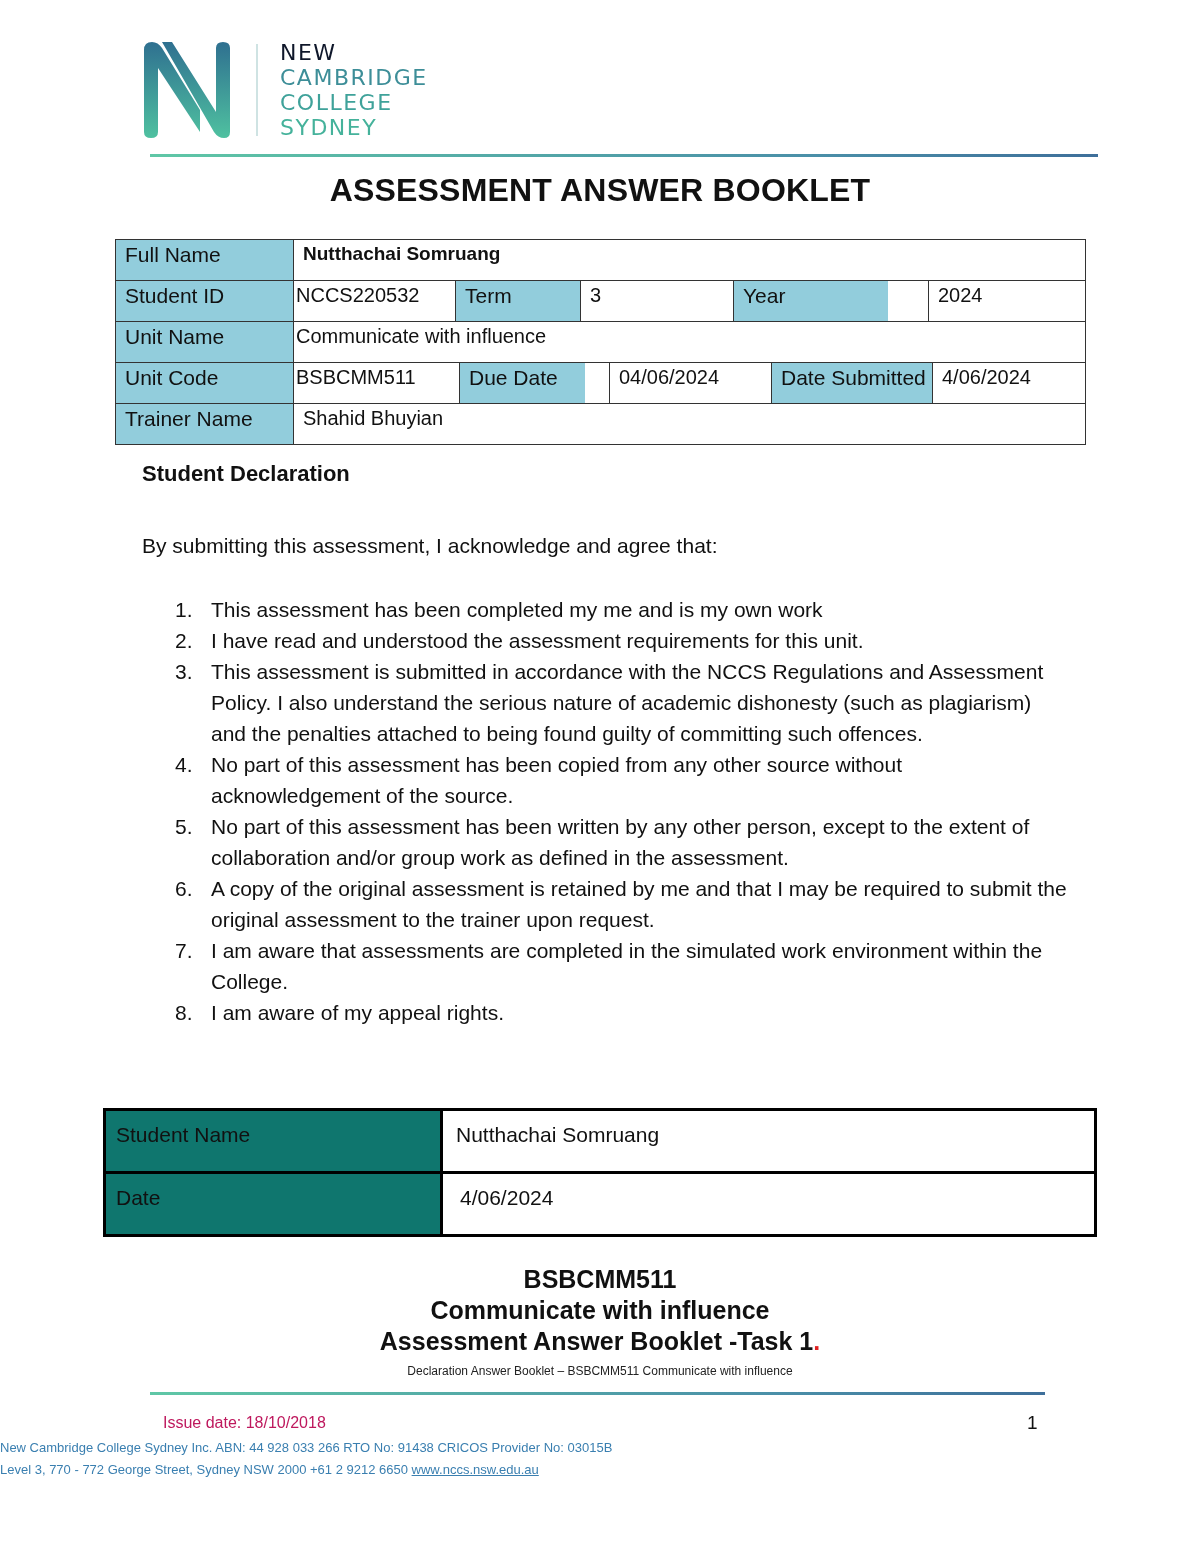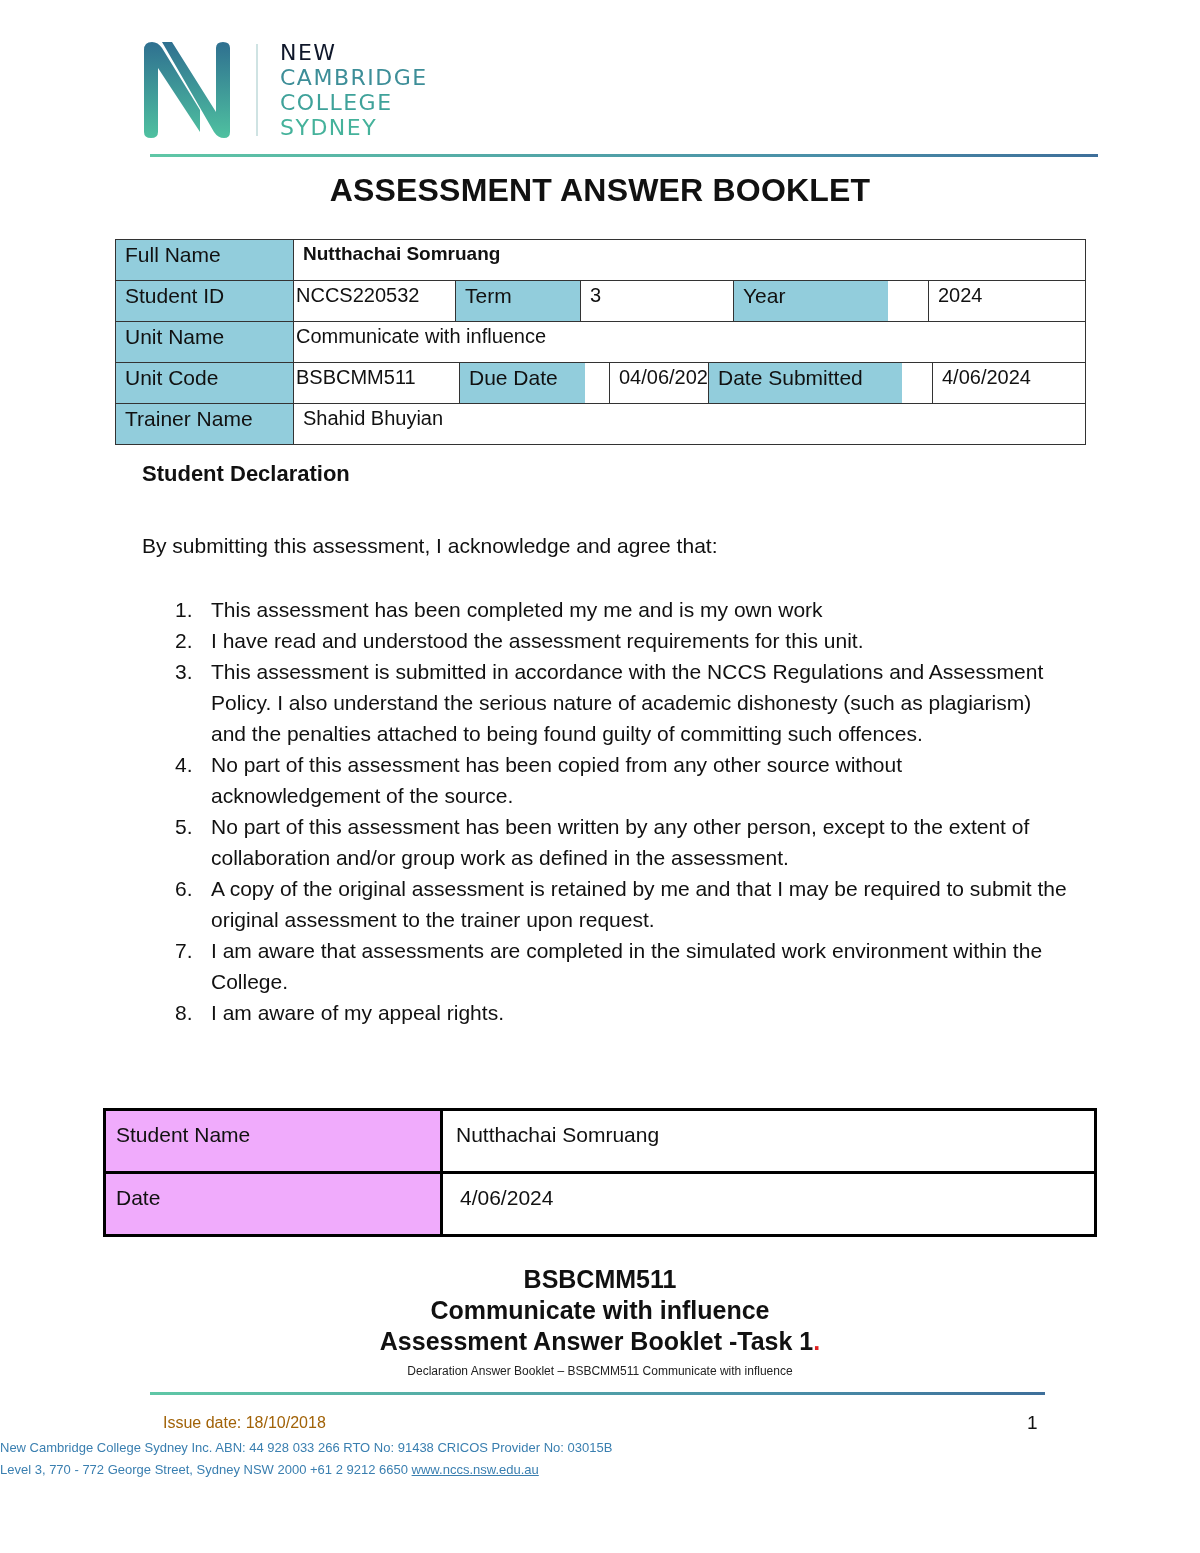--- a/index.html
+++ b/index.html
@@ -35,31 +35,31 @@
   .decl-title { position: absolute; left: 142px; top: 461px; font-size: 22px; font-weight: bold; }
   .decl-intro { position: absolute; left: 142px; top: 534px; font-size: 21px; }
   .decl-list { position: absolute; left: 175px; top: 594px; width: 900px; margin: 0; padding: 0; list-style: none; }
   .decl-list li { position: relative; padding-left: 36px; font-size: 21px; line-height: 31px; }
   .decl-list li .num { position: absolute; left: 0; top: 0; }
 
   
   .sig-table { position: absolute; left: 103px; top: 1108px; width: 994px; border: 3px solid #000; box-sizing: border-box; }
   .sig-row { position: relative; height: 60px; }
   .sig-row + .sig-row { border-top: 3px solid #000; }
-  .sig-label { position: absolute; left: 0; top: 0; bottom: 0; width: 337px; background: #f0abfc;
+  .sig-label { position: absolute; left: 0; top: 0; bottom: 0; width: 337px; background: #0f766e;
                border-right: 3px solid #000; font-size: 21px; padding: 12px 0 0 10px; box-sizing: border-box; }
   .sig-val { position: absolute; left: 340px; top: 0; bottom: 0; right: 0; font-size: 21px; padding: 12px 0 0 10px; box-sizing: border-box; }
 
   .unit-block { position: absolute; left: 0; width: 1200px; top: 1264px; text-align: center; font-weight: bold; font-size: 25px; line-height: 31px; }
   .unit-block .red-dot { color: #e02020; }
   .running-head { position: absolute; left: 0; width: 1200px; top: 1364px; text-align: center; font-size: 12px; color: #222; }
 
   .footer-rule { position: absolute; left: 150px; top: 1392px; width: 895px; height: 3px;
                  background: linear-gradient(to right, #5fc7a6, #4a8fa8 70%, #3e6f9a); }
-  .issue-date { position: absolute; left: 163px; top: 1414px; font-size: 16px; color: #a16207; }
+  .issue-date { position: absolute; left: 163px; top: 1414px; font-size: 16px; color: #be185d; }
   .page-num { position: absolute; left: 1027px; top: 1412px; font-size: 19px; color: #111; }
   .footer-line { position: absolute; left: 0; width: 1200px; font-size: 13px; color: #3a7fb0; }
   .fl1 { top: 1440px; } .fl2 { top: 1462px; }
   .footer-link { color: #3a7fb0; text-decoration: underline; }
 </style>
 </head>
 <body>
 
 <div class="logo">
   <svg class="logo-mark" viewBox="0 0 96 100">
@@ -99,21 +99,21 @@
   </div>
   <div class="info-row">
     <div class="cell label" style="left:0;width:178px;">Unit Name</div>
     <div class="cell val last" style="left:178px;right:0;padding-left:2px;">Communicate with influence</div>
   </div>
   <div class="info-row">
     <div class="cell label" style="left:0;width:178px;">Unit Code</div>
     <div class="cell val" style="left:178px;width:166px;padding-left:2px;">BSBCMM511</div>
     <div class="cell label" style="left:344px;width:126px;">Due Date</div>
     <div class="cell val" style="left:470px;width:153px;margin-left:24px;">04/06/2024</div>
-    <div class="cell label" style="left:593px;width:194px;">Date Submitted</div>
+    <div class="cell label" style="left:656px;width:194px;">Date Submitted</div>
     <div class="cell val last" style="left:817px;right:0;">4/06/2024</div>
   </div>
   <div class="info-row">
     <div class="cell label" style="left:0;width:178px;">Trainer Name</div>
     <div class="cell val last" style="left:178px;right:0;">Shahid Bhuyian</div>
   </div>
 </div>
 
 <div class="decl-title">Student Declaration</div>
 <div class="decl-intro">By submitting this assessment, I acknowledge and agree that:</div>

